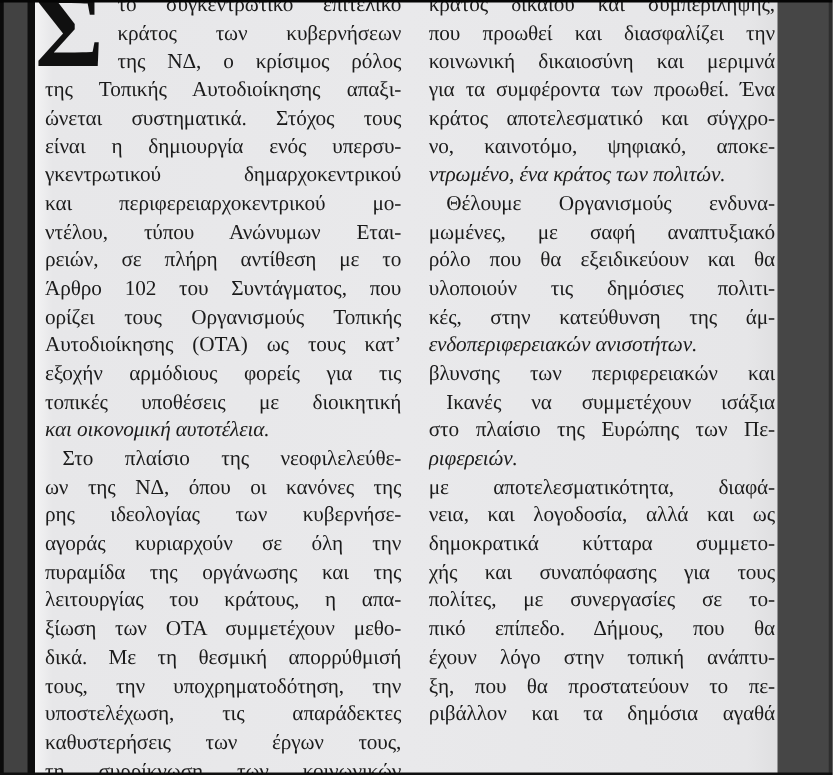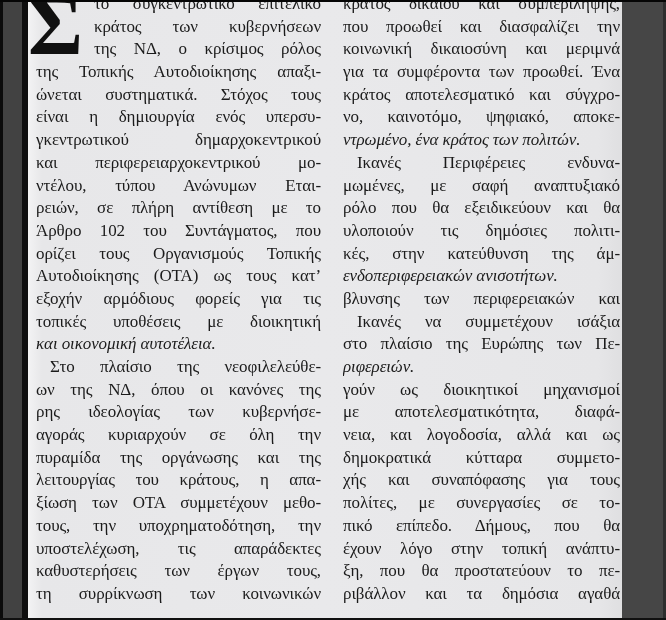--- a/index.html
+++ b/index.html
@@ -103,46 +103,46 @@
         <div class="line">εξοχήν αρμόδιους φορείς για τις</div>
         <div class="line">τοπικές υποθέσεις με διοικητική</div>
         <div class="line end">και οικονομική αυτοτέλεια.</div>
         <div class="line indent">Στο πλαίσιο της νεοφιλελεύθε-</div>
         <div class="line">ων της ΝΔ, όπου οι κανόνες της</div>
         <div class="line">ρης ιδεολογίας των κυβερνήσε-</div>
         <div class="line">αγοράς κυριαρχούν σε όλη την</div>
         <div class="line">πυραμίδα της οργάνωσης και της</div>
         <div class="line">λειτουργίας του κράτους, η απα-</div>
         <div class="line">ξίωση των ΟΤΑ συμμετέχουν μεθο-</div>
+        <div class="line">δικά. Με τη θεσμική απορρύθμισή</div>
         <div class="line">τους, την υποχρηματοδότηση, την</div>
         <div class="line">υποστελέχωση, τις απαράδεκτες</div>
         <div class="line">καθυστερήσεις των έργων τους,</div>
         <div class="line">τη συρρίκνωση των κοινωνικών</div>
       </div>
     <span class="drop-cap">Σ</span>
     <div class="col col-2">
 
     <div class="line">κράτος δικαίου και συμπερίληψης,</div>
         <div class="line">που προωθεί και διασφαλίζει την</div>
         <div class="line">κοινωνική δικαιοσύνη και μεριμνά</div>
         <div class="line">για τα συμφέροντα των προωθεί. Ένα</div>
         <div class="line">κράτος αποτελεσματικό και σύγχρο-</div>
         <div class="line">νο, καινοτόμο, ψηφιακό, αποκε-</div>
         <div class="line end">ντρωμένο, ένα κράτος των πολιτών.</div>
-        <div class="line indent">Ικανές Περιφέρειες ενδυνα-</div>
+        <div class="line indent">Θέλουμε Οργανισμούς ενδυνα-</div>
         <div class="line">μωμένες, με σαφή αναπτυξιακό</div>
         <div class="line">ρόλο που θα εξειδικεύουν και θα</div>
         <div class="line">υλοποιούν τις δημόσιες πολιτι-</div>
         <div class="line">κές, στην κατεύθυνση της άμ-</div>
         <div class="line end">ενδοπεριφερειακών ανισοτήτων.</div>
         <div class="line">βλυνσης των περιφερειακών και</div>
         <div class="line indent">Ικανές να συμμετέχουν ισάξια</div>
         <div class="line">στο πλαίσιο της Ευρώπης των Πε-</div>
         <div class="line end">ριφερειών.</div>
-        <div class="line">γούν ως διοικητικοί μηχανισμοί</div>
         <div class="line">με αποτελεσματικότητα, διαφά-</div>
         <div class="line">νεια, και λογοδοσία, αλλά και ως</div>
         <div class="line">δημοκρατικά κύτταρα συμμετο-</div>
         <div class="line">χής και συναπόφασης για τους</div>
         <div class="line">πολίτες, με συνεργασίες σε το-</div>
         <div class="line">πικό επίπεδο. Δήμους, που θα</div>
         <div class="line">έχουν λόγο στην τοπική ανάπτυ-</div>
         <div class="line">ξη, που θα προστατεύουν το πε-</div>
         <div class="line">ριβάλλον και τα δημόσια αγαθά</div>
       </div>

